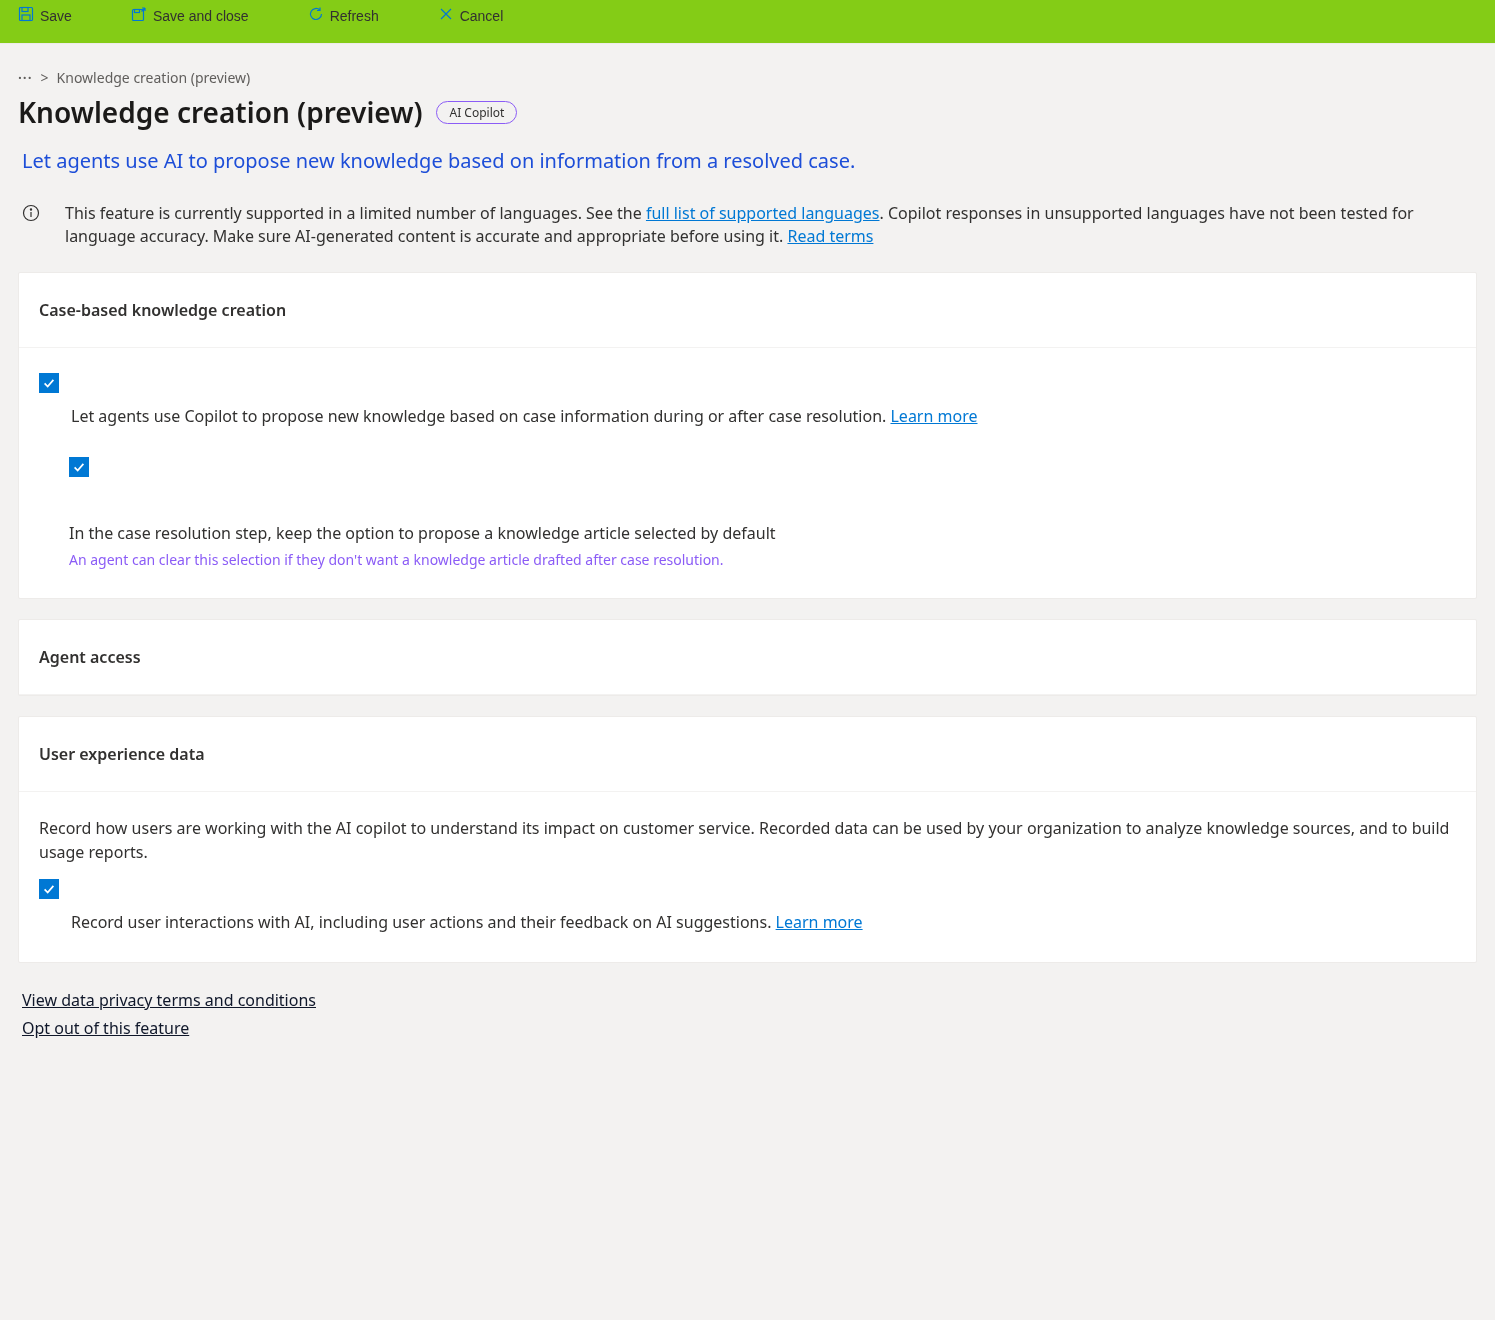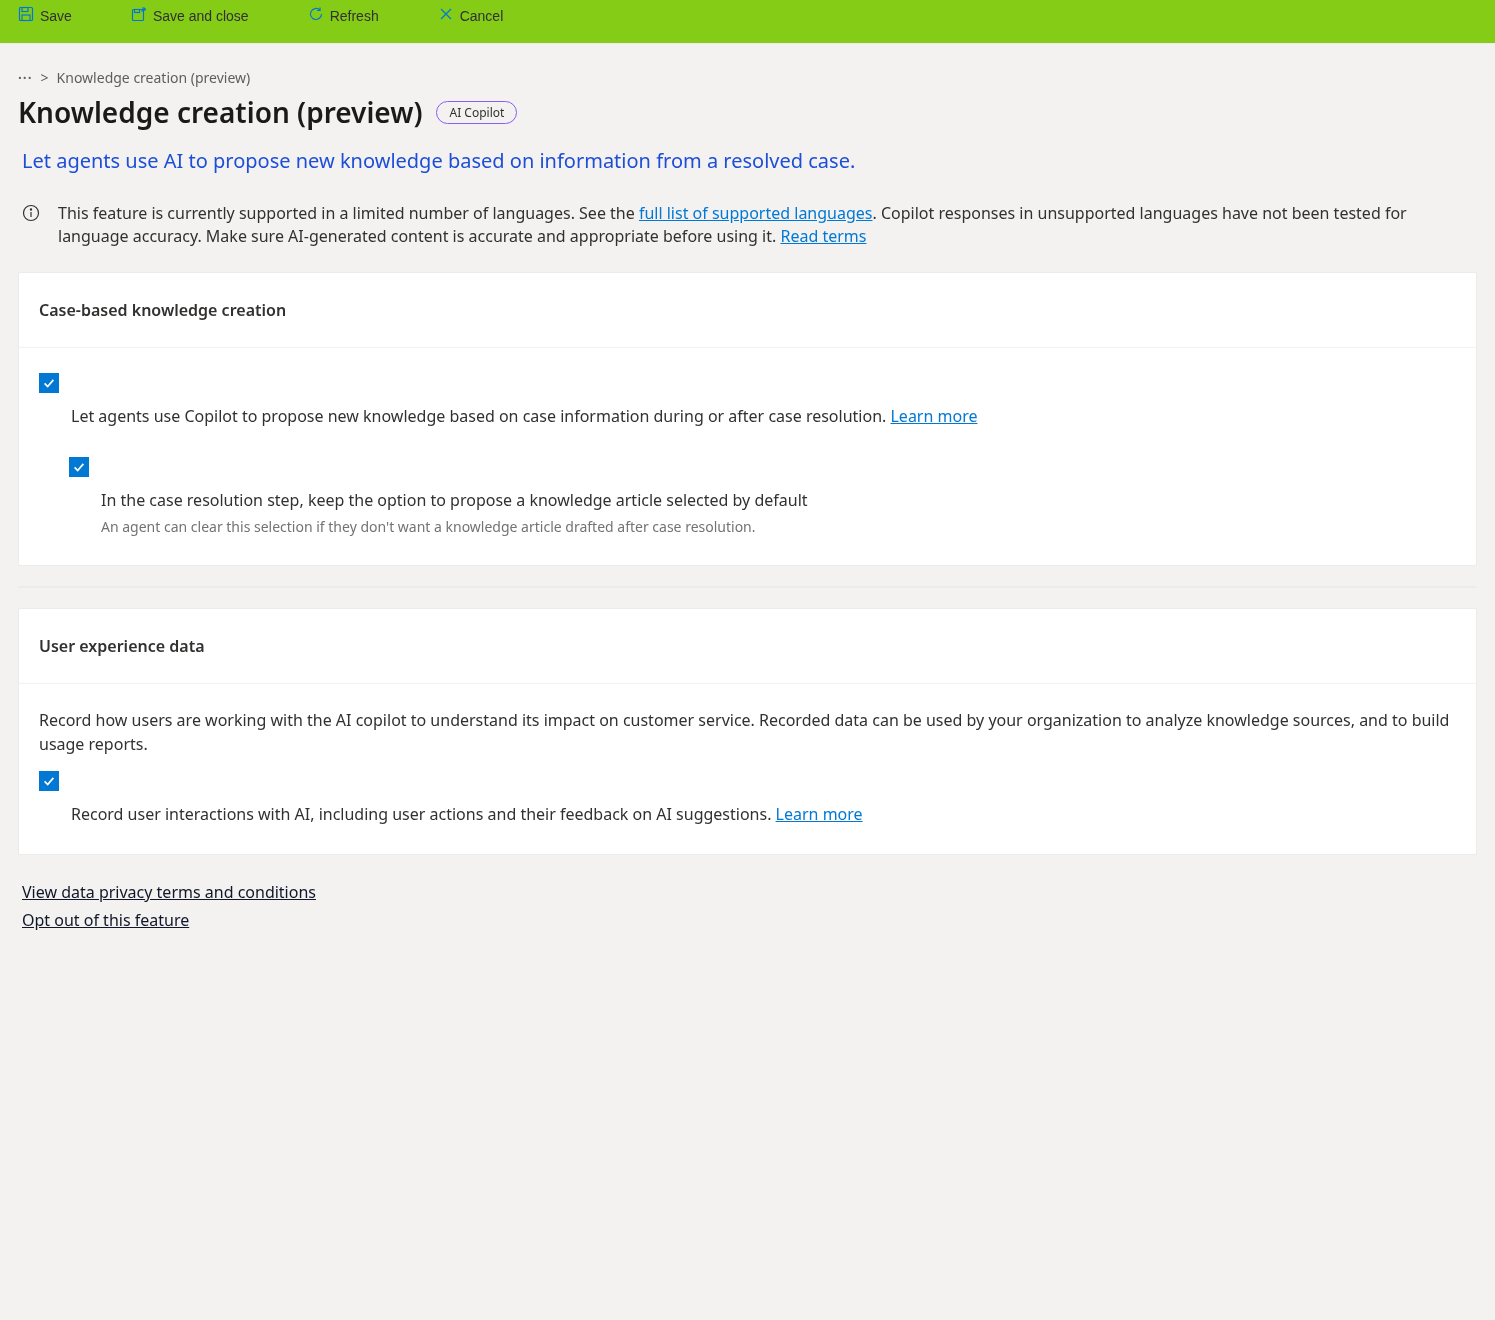--- a/index.html
+++ b/index.html
@@ -20,39 +20,39 @@
     .breadcrumb .chev { color: #605e5c; }
     
     
     .title-row { display: flex; align-items: center; gap: 14px; margin-bottom: 16px; }
     .page-title { font-size: 28px; font-weight: 600; color: #1b1a19; }
     .pill-badge { border: 1px solid #8b5cf6; border-radius: 14px; padding: 2px 12px; font-size: 12px; color: #323130; }
     
     .lead-text { font-size: 20px; color: #1d4ed8; margin-bottom: 28px; padding: 0 4px; }
     
     
-    .info-notice { display: flex; gap: 18px; align-items: flex-start; font-size: 16px; color: #323130; line-height: 1.45; margin-bottom: 24px; padding: 0 4px; }
+    .info-notice { display: flex; gap: 25px; align-items: flex-start; font-size: 16px; color: #323130; line-height: 1.45; margin-bottom: 24px; padding: 0 4px; }
     .info-notice .info-icon { flex-shrink: 0; margin-top: 2px; }
     
     a.inline-link { color: #0078d4; text-decoration: underline; cursor: pointer; }
     
     
     .card { background: #ffffff; border: 1px solid #edebe9; border-radius: 2px; margin-bottom: 20px; }
     .card-header { padding: 26px 20px; border-bottom: 1px solid #f3f2f1; }
     .card-header-title { font-size: 16px; font-weight: 600; color: #323130; }
     .card-body { padding: 24px 20px 28px 20px; font-size: 16px; color: #323130; line-height: 1.5; }
     
     
     .checkbox-row { display: flex; align-items: flex-start; gap: 12px; }
-    .checkbox-row.indent { margin-left: 30px; margin-top: 28px; }
+    .checkbox-row.indent { margin-left: 30px; margin-top: 28px; flex-direction: column; }
     .checkbox-vis { width: 20px; height: 20px; background: #0078d4; display: inline-flex; align-items: center; justify-content: center; flex-shrink: 0; margin-top: 1px; cursor: pointer; }
     .checkbox-vis svg { width: 14px; height: 14px; color: #ffffff; }
     .checkbox-label-wrap { display: flex; flex-direction: column; }
     .checkbox-label { font-size: 16px; color: #323130; margin-top: 32px; }
-    .checkbox-sub { font-size: 14px; color: #737373; margin-top: 4px; }
+    .checkbox-sub { font-size: 14px; color: #8b5cf6; margin-top: 4px; }
     
     
     .footer-links { padding: 4px 4px 0 4px; }
     .footer-links a { display: block; color: #0f172a; text-decoration: underline; font-size: 16px; line-height: 1.7; cursor: pointer; width: fit-content; }
   </style>
 </head>
 <body>
 
 <div class="command-bar">
   <button class="command-bar-item">
@@ -147,20 +147,23 @@
         </span>
         <div class="checkbox-label-wrap">
           <span class="checkbox-label">In the case resolution step, keep the option to propose a knowledge article selected by default</span>
           <span class="checkbox-sub">An agent can clear this selection if they don't want a knowledge article drafted after case resolution.</span>
         </div>
       </div>
     </div>
   </div>
 
   <div class="card">
+    <div class="card-header">
+      <div class="card-header-title">Agent access</div>
+    </div>
   </div>
 
   <div class="card">
     <div class="card-header">
       <div class="card-header-title">User experience data</div>
     </div>
     <div class="card-body">
       <p style="margin-bottom:14px;">Record how users are working with the AI copilot to understand its impact on customer service. Recorded data can be used by your organization to analyze knowledge sources, and to build usage reports.</p>
       <div class="checkbox-row">
         <span class="checkbox-vis">

